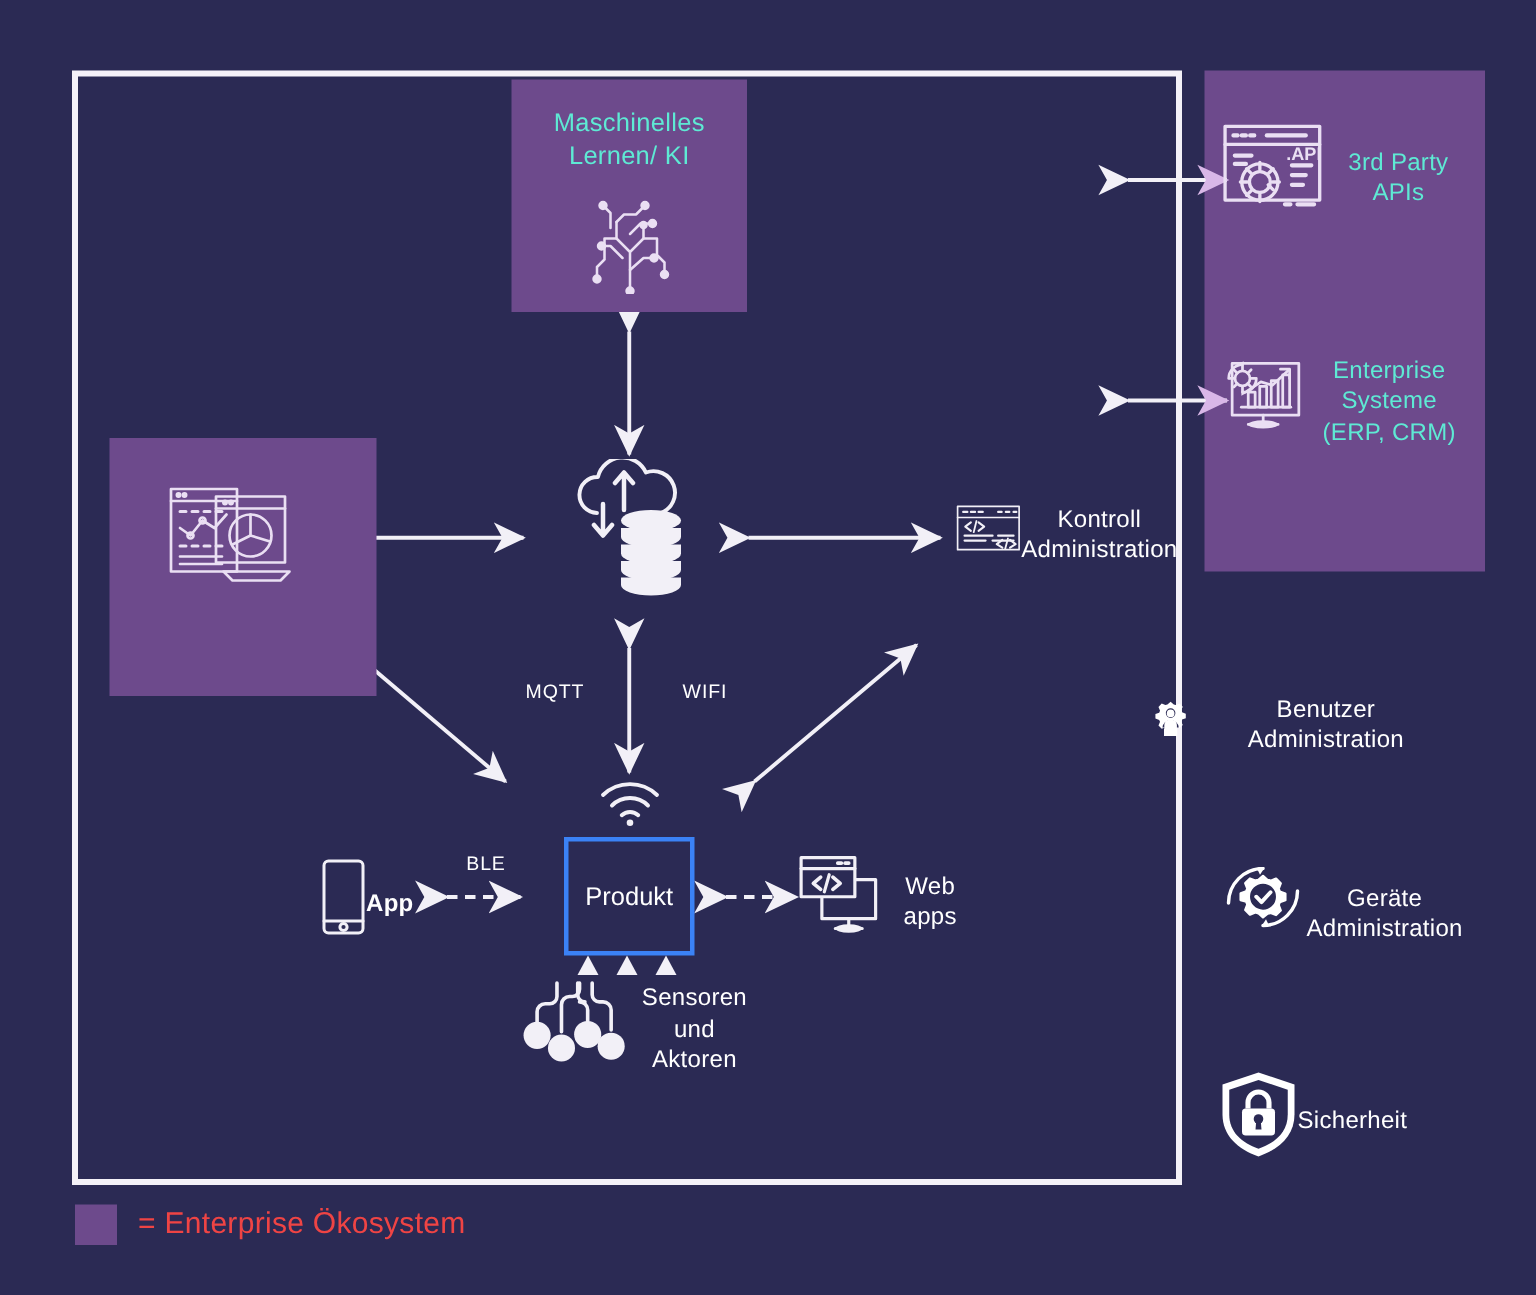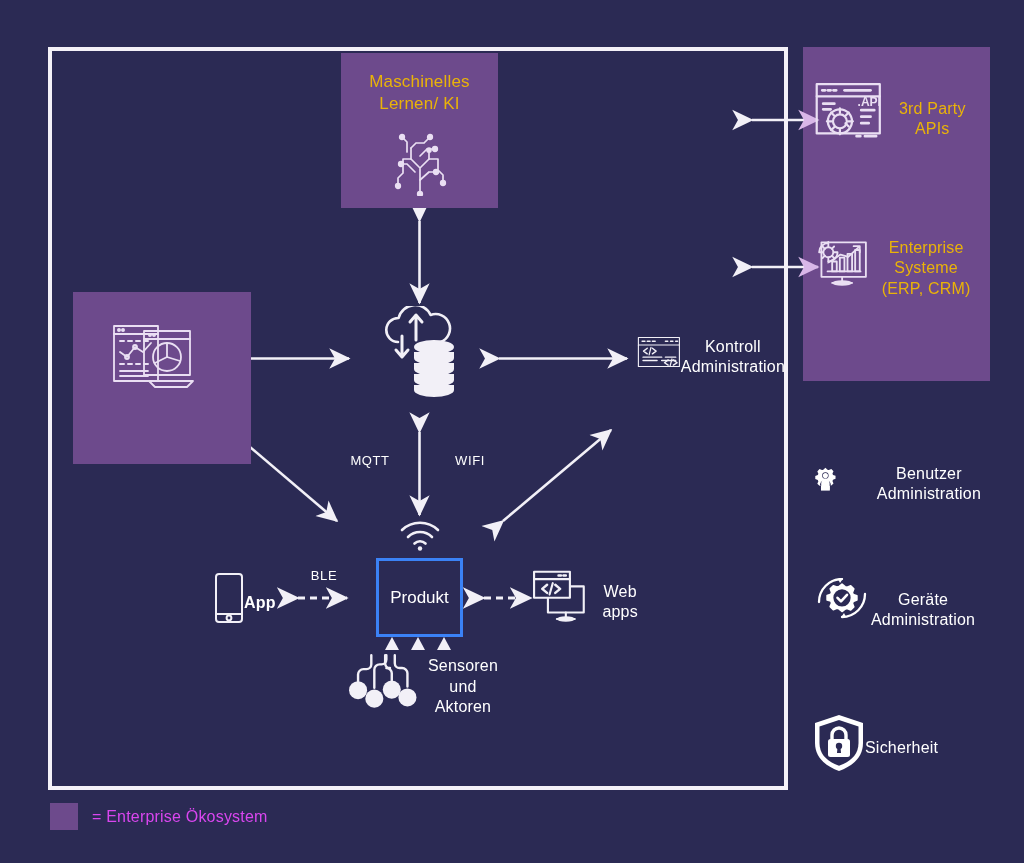--- a/index.html
+++ b/index.html
@@ -59,21 +59,21 @@
   
   .label {
     text-align: center;
     line-height: 1.28;
     letter-spacing: .2px;
     font-weight: 400;
   }
   .lbl-17 { font-size: 17px; }
   .lbl-16 { font-size: 16px; }
   .lbl-proto { font-size: 13px; letter-spacing: .6px; }
-  .on-purple { color: #eab308; }
+  .on-purple { color: #5eead4; }
   .on-dark { color: #ffffff; }
 
   
   svg.layer {
     position: absolute;
     left: 0; top: 0;
     width: 1024px;
     height: 863px;
     pointer-events: none;
     overflow: visible;
@@ -87,22 +87,22 @@
     display: flex;
     align-items: center;
     gap: 14px;
   }
   #legend-swatch {
     width: 28px;
     height: 27px;
     background: #6d4a8c;
   }
   #legend-text {
-    font-size: 16px;
-    color: #d946ef;
+    font-size: 20px;
+    color: #ef4444;
     letter-spacing: .2px;
   }
 
   .col { display: flex; flex-direction: row; align-items: center; }
 </style>
 </head>
 <body>
 
 <div class="stage">
 
@@ -368,21 +368,21 @@
         <path d="M17 8 l4 -2 l0 4 Z" fill="#eadff3" stroke="none"></path>
         <path d="M23 34 l-4 2 l0 -4 Z" fill="#eadff3" stroke="none"></path>
       </g>
     </svg>
     <div class="label lbl-16 on-purple" style="margin-top:12px;">
       <div>Enterprise Systeme</div>
       <div>(ERP, CRM)</div>
     </div>
   </div>
 
-  <div class="abs col" style="left:813px; top:450px; width:168px;gap:39px;">
+  <div class="abs col" style="left:768px; top:450px; width:168px;gap:39px;">
     <svg class="icon-svg" width="62" height="58" viewBox="0 0 62 58" fill="#ffffff">
       <path d="M31 1 l5.3 4.6 a25 25 0 0 1 3.4 0.9 L45.8 4 l5.4 5.4 l-2.6 6 a25 25 0 0 1 1.4 3.3 l6.3 2.2 v7.6 l-6.3 2.2 a25 25 0 0 1 -1.4 3.3 l2.6 6 l-5.4 5.4 l-6.1 -2.5 a25 25 0 0 1 -3.4 0.9 L31 49 l-5.3 -4.6 a25 25 0 0 1 -3.4 -0.9 L16.2 46 l-5.4 -5.4 l2.6 -6 a25 25 0 0 1 -1.4 -3.3 l-6.3 -2.2 v-7.6 l6.3 -2.2 a25 25 0 0 1 1.4 -3.3 l-2.6 -6 L16.2 4 l6.1 2.5 a25 25 0 0 1 3.4 -0.9 Z"></path>
       <circle cx="31" cy="20" r="8" fill="#2b2a54"></circle>
       <path d="M17.5 44 a13.5 12 0 0 1 27 0 Z" fill="#2b2a54"></path>
       <path d="M20 46 h22 v12 h-22 Z"></path>
       <circle cx="31" cy="20.5" r="6.4"></circle>
       <path d="M20.5 40 a10.5 9.5 0 0 1 21 0 v16 h-21 Z"></path>
     </svg>
     <div class="label lbl-16 on-dark" style="margin-top:10px;">
       <div>Benutzer</div>

